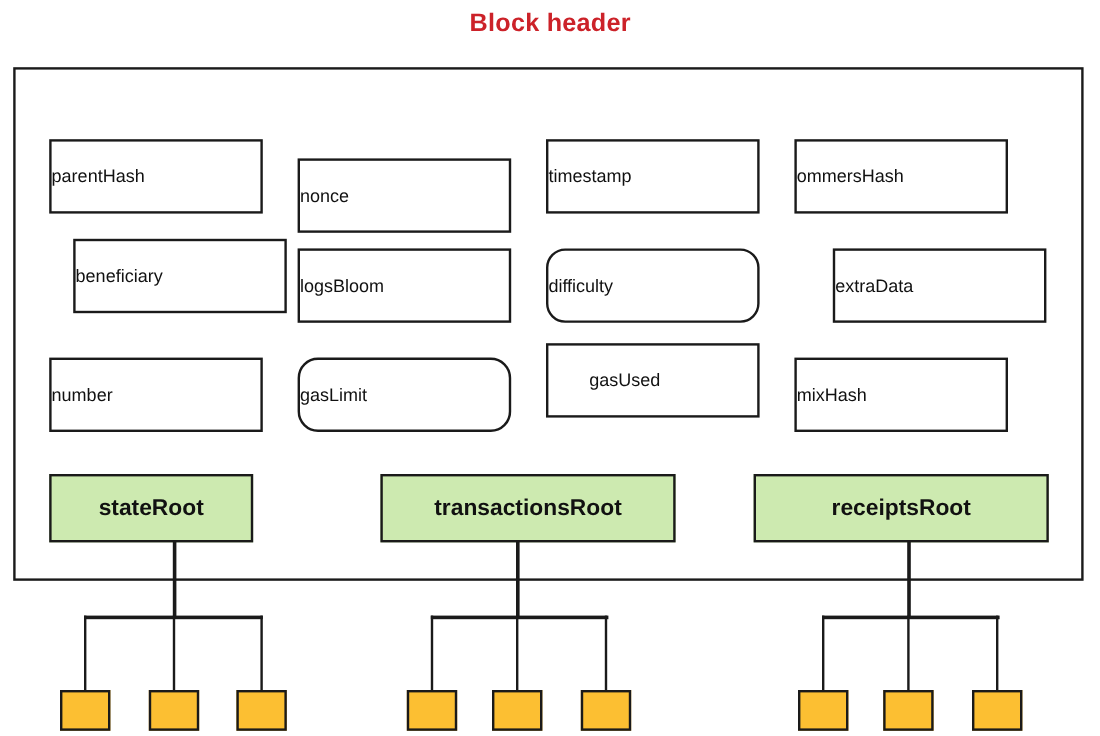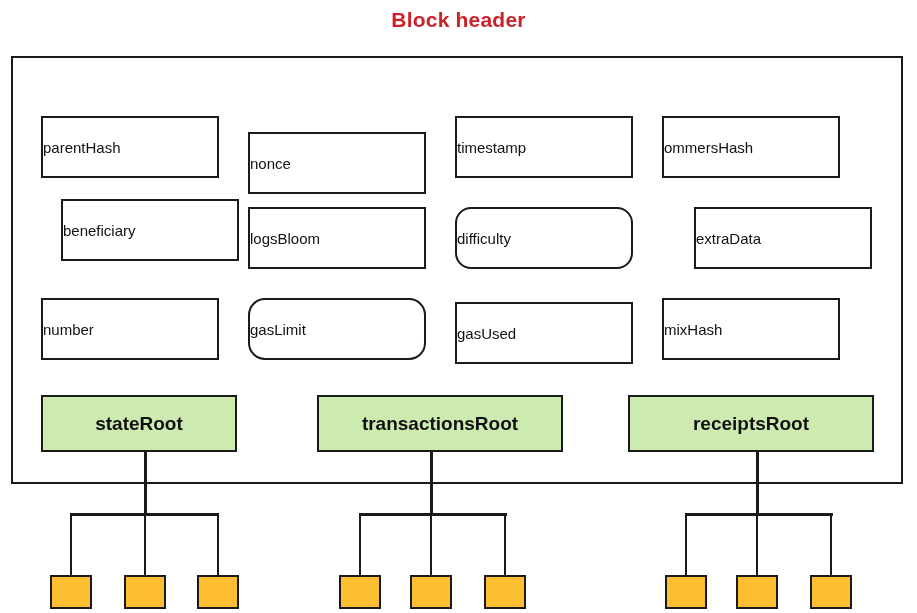--- a/index.html
+++ b/index.html
@@ -139,28 +139,28 @@
   <div class="field-box" style="left:662px; top:207px;margin-left:32px;">
     <span>extraData</span>
   </div>
 
   <div class="field-box" style="left:41px; top:298px;">
     <span>number</span>
   </div>
   <div class="field-box" style="left:248px; top:298px;border-radius:17px;">
     <span>gasLimit</span>
   </div>
-  <div class="field-box" style="left:455px; top:302px;">
+  <div class="field-box" style="left:455px; top:286px;padding-left:34px;">
     <span>gasUsed</span>
   </div>
   <div class="field-box" style="left:662px; top:298px;">
     <span>mixHash</span>
   </div>
 
-  <div class="root-box" style="left:41px; top:395px; width:196px;">
+  <div class="root-box" style="left:41px; top:395px; width:170px;">
     <span>stateRoot</span>
   </div>
   <div class="root-box" style="left:317px; top:395px; width:246px;">
     <span>transactionsRoot</span>
   </div>
   <div class="root-box" style="left:628px; top:395px; width:246px;text-align:center;">
     <span>receiptsRoot</span>
   </div>
 
   <div class="conn-v" style="left:144px; top:451px; height:64px;"></div>

